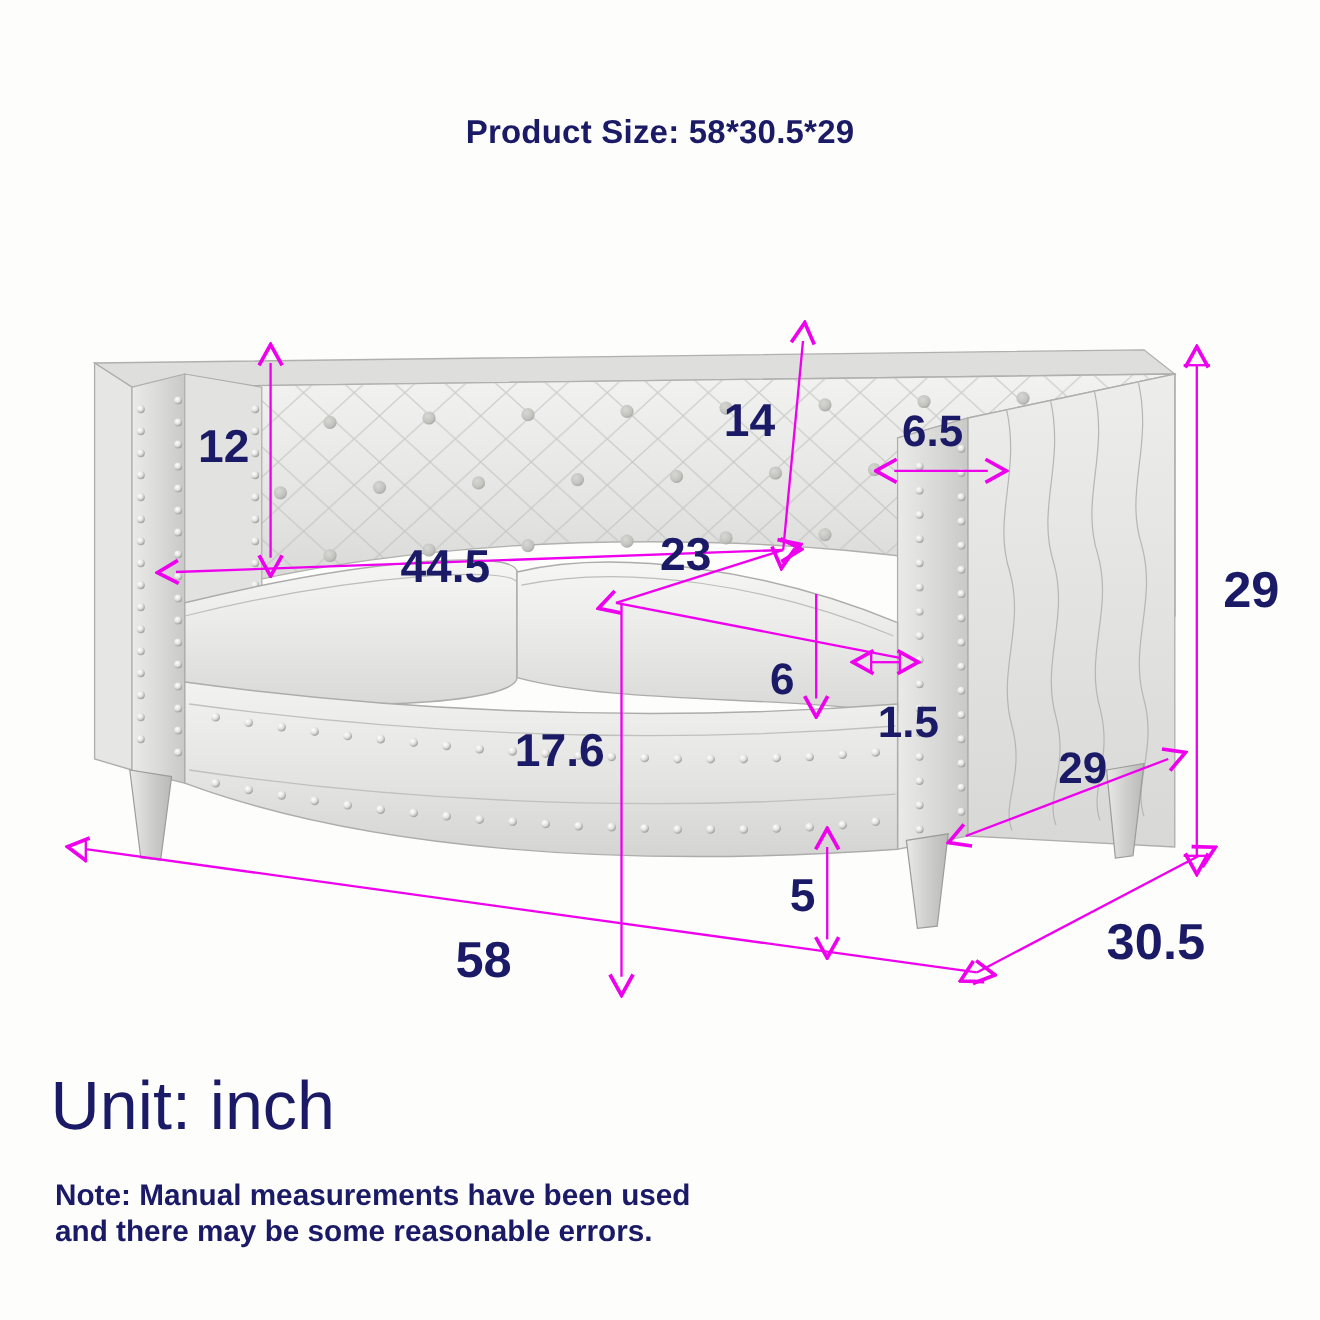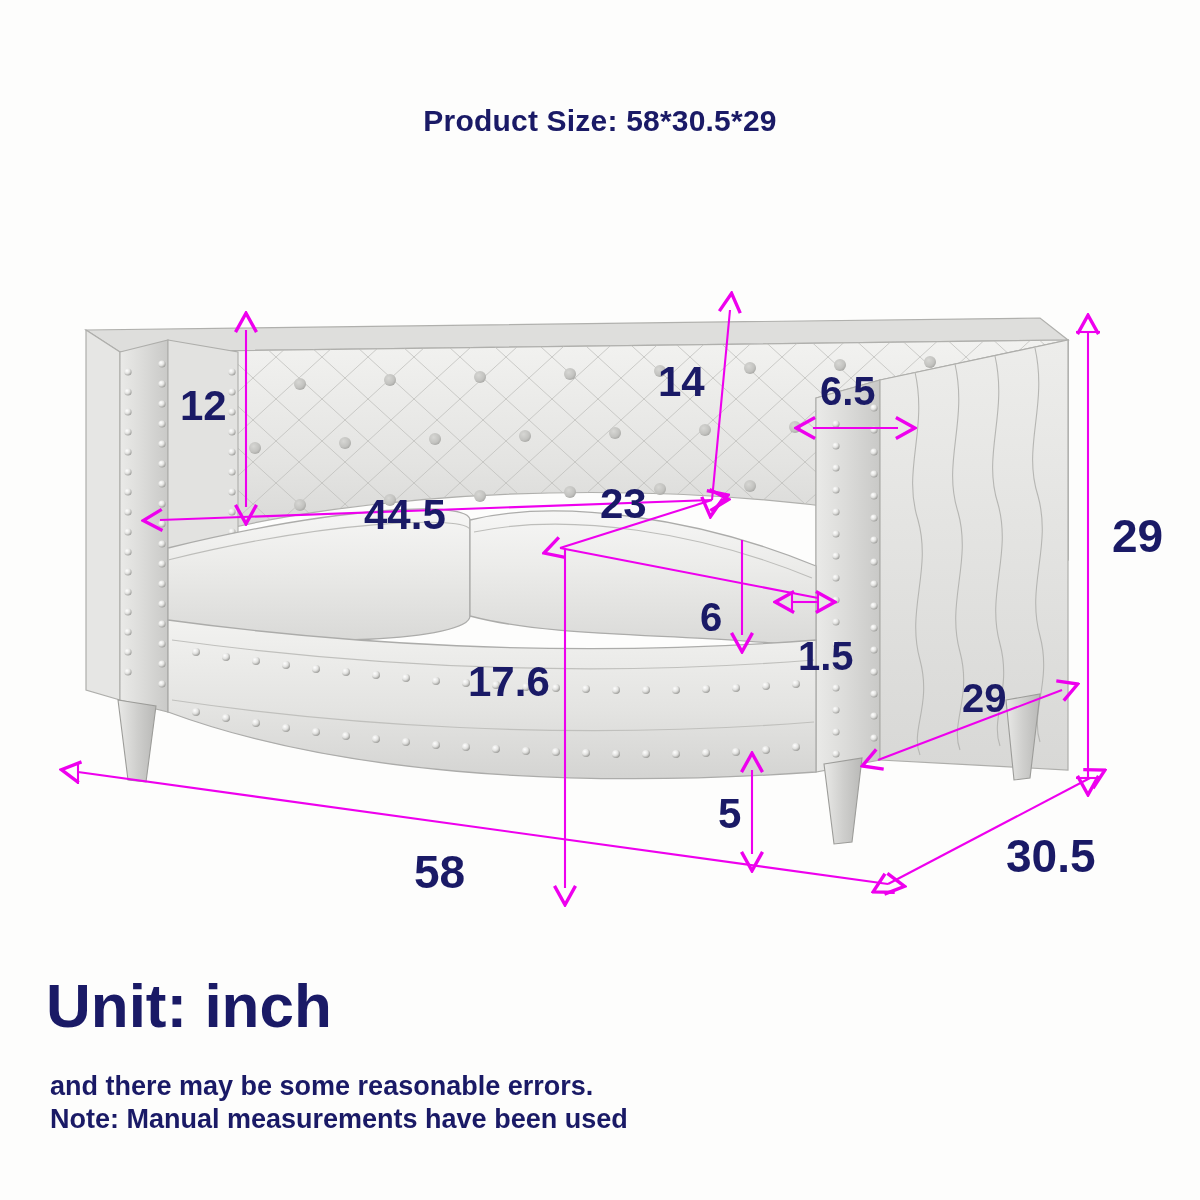--- a/index.html
+++ b/index.html
@@ -14,21 +14,21 @@
   .title{
     position:absolute;top:84px;left:0;width:1200px;
     text-align:center;
     font-size:30px;font-weight:bold;color:#1a1a66;
     letter-spacing:.2px;
     margin-top:20px;
   }
 
   .unit{
     position:absolute;left:46px;top:975px;
-    font-size:62px;font-weight:bold;color:#1a1a66;
+    font-size:62px;font-weight:normal;color:#1a1a66;
     line-height:1;
   }
   .note{
     position:absolute;left:50px;top:1070px;
     font-size:27px;font-weight:bold;color:#1a1a66;
     line-height:1.22;width:950px;
   }
 
   svg#scene{position:absolute;left:0;top:0;width:1200px;height:1200px;}
 
@@ -352,17 +352,17 @@
       <text class="dimlabel" x="468" y="696" font-size="42">17.6</text>
       <text class="dimlabel" x="718" y="828" font-size="42">5</text>
       <text class="dimlabel" x="962" y="712" font-size="40">29</text>
       <text class="dimlabel" x="414" y="888" font-size="46">58</text>
       <text class="dimlabel" x="1006" y="872" font-size="46">30.5</text>
     </g>
   </svg>
 
   <div class="unit">Unit: inch</div>
   <div class="note">
+    <div>Note: Manual measurements have been used</div>
     <div>and there may be some reasonable errors.</div>
-    <div>Note: Manual measurements have been used</div>
   </div>
 
 </div>
 
 </body></html>

